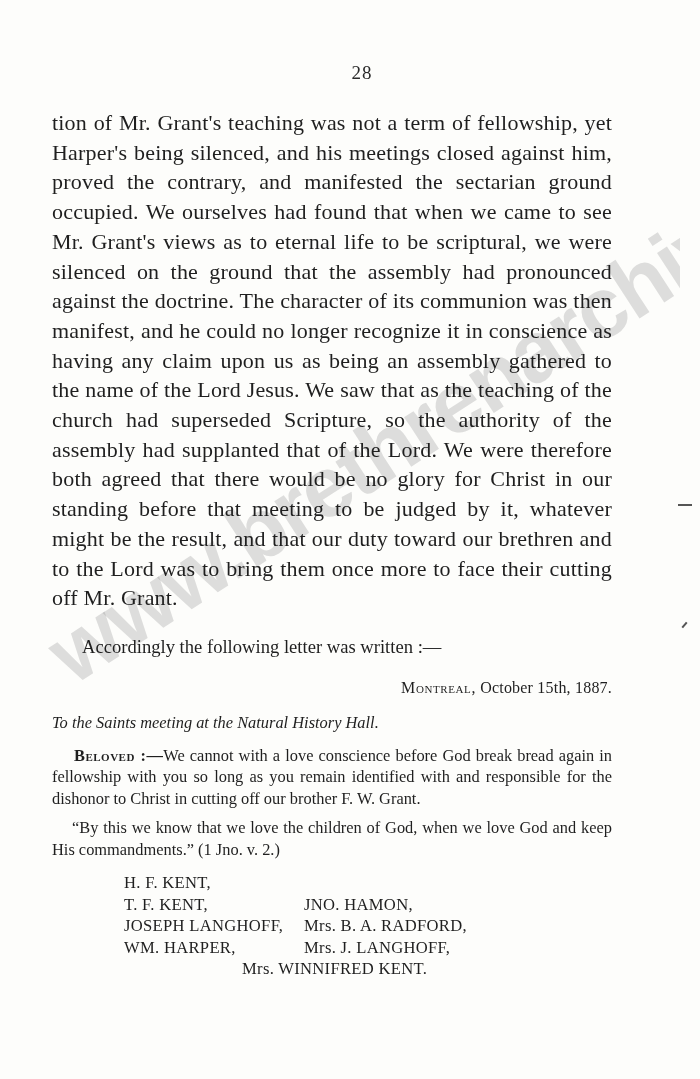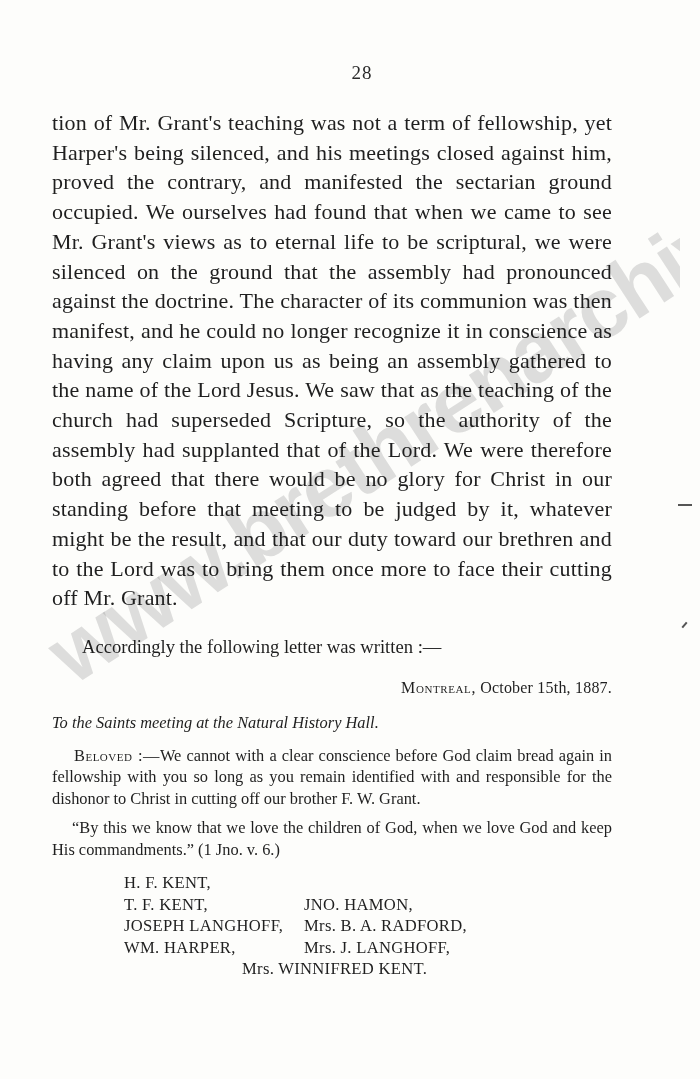--- a/index.html
+++ b/index.html
@@ -109,20 +109,21 @@
     line-height: 21.5px;
     text-align: justify;
     color: #1f1f1f;
   }
   .letter-par.indent {
     text-indent: 22px;
   }
   .letter-par .lead {
     font-variant: small-caps;
     letter-spacing: 0.5px;
+    font-weight: bold;
   }
 
   .quote-par {
     margin: 8px 0 0 0;
     font-size: 16.4px;
     line-height: 21.5px;
     text-align: justify;
     color: #1f1f1f;
     text-indent: 20px;
   }
@@ -178,23 +179,23 @@
     <p class="body-par">tion of Mr. Grant's teaching was not a term of fellowship, yet Harper's being silenced, and his meetings closed against him, proved the contrary, and manifested the sectarian ground occupied. We ourselves had found that when we came to see Mr. Grant's views as to eternal life to be scriptural, we were silenced on the ground that the assembly had pronounced against the doctrine. The character of its communion was then manifest, and he could no longer recognize it in conscience as having any claim upon us as being an assembly gathered to the name of the Lord Jesus. We saw that as the teaching of the church had superseded Scripture, so the authority of the assembly had supplanted that of the Lord. We were therefore both agreed that there would be no glory for Christ in our standing before that meeting to be judged by it, whatever might be the result, and that our duty toward our brethren and to the Lord was to bring them once more to face their cutting off Mr. Grant.</p>
 
     <p class="par-indent">Accordingly the following letter was written :—</p>
 
     <p class="dateline">
       <span class="smallcaps">Montreal,</span><span> October 15th, 1887.</span>
     </p>
 
     <p class="salutation-line">To the Saints meeting at the Natural History Hall.</p>
 
-    <p class="letter-par indent"><span class="lead">Beloved :—</span><span>We cannot with a clear conscience before God claim bread again in fellowship with you so long as you remain identified with and responsible for the dishonor to Christ in cutting off our brother F. W. Grant.</span></p>
-
-    <p class="quote-par">“By this we know that we love the children of God, when we love God and keep His commandments.” (1 Jno. v. 6.)</p>
+    <p class="letter-par indent"><span class="lead">Beloved :—</span><span>We cannot with a love conscience before God break bread again in fellowship with you so long as you remain identified with and responsible for the dishonor to Christ in cutting off our brother F. W. Grant.</span></p>
+
+    <p class="quote-par">“By this we know that we love the children of God, when we love God and keep His commandments.” (1 Jno. v. 2.)</p>
 
     <div class="signatures">
       <div class="sig-row">
         <div class="sig-col-b">H. F. KENT,</div>
       </div>
       <div class="sig-row">
         <div class="sig-col-a">T. F. KENT,</div>
         <div class="sig-col-b">JNO. HAMON,</div>
       </div>
       <div class="sig-row">

